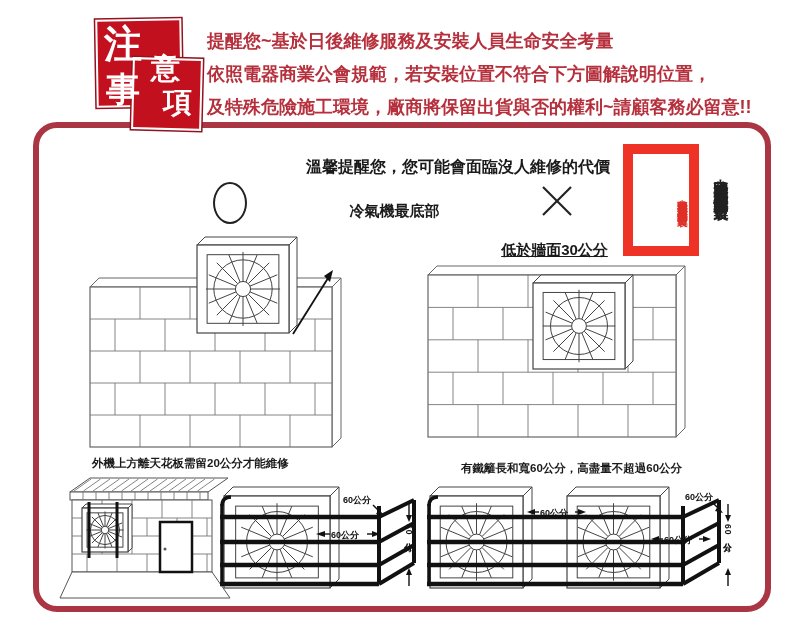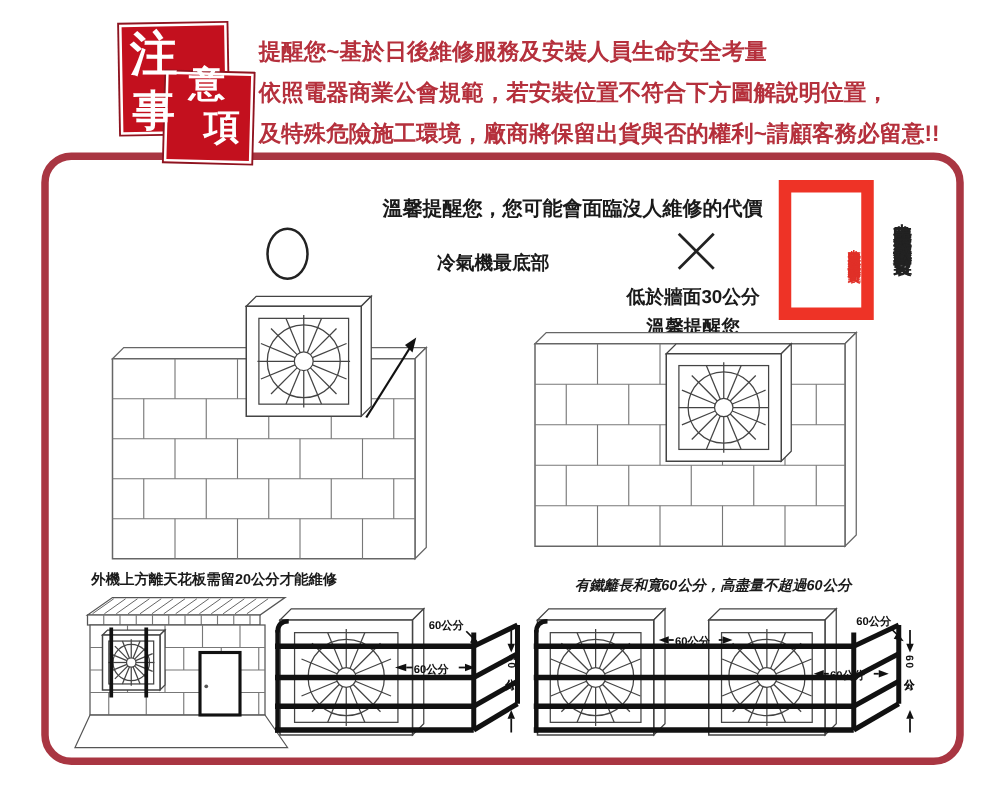--- a/index.html
+++ b/index.html
@@ -14,21 +14,21 @@
   .bchar{position:absolute;color:#fff;font-weight:bold;line-height:1;
          font-family:"Liberation Sans",sans-serif;}
   
   #frame{position:absolute;left:33px;top:122px;width:738px;height:490px;
          border:6px solid #A93642;border-radius:24px;box-sizing:border-box;}
   
   #notice-title{position:absolute;left:240px;top:157px;width:370px;text-align:right;
       font-size:16px;font-weight:bold;color:#1a1a1a;white-space:nowrap;}
   .lblblock{position:absolute;text-align:center;font-size:15px;font-weight:bold;
       color:#1a1a1a;line-height:24px;white-space:nowrap;}
-  .caption{position:absolute;font-size:11.5px;font-weight:bold;color:#1a1a1a;white-space:nowrap;}
+  .caption{position:absolute;font-size:11.5px;font-weight:bold;color:#1a1a1a;white-space:nowrap;margin-left:19px;}
   .vdim{position:absolute;writing-mode:vertical-rl;font-size:8.5px;font-weight:bold;
       color:#111;letter-spacing:1px;line-height:10px;}
   
   #ok-symbol{position:absolute;left:213px;top:182px;width:30px;height:38px;
       border:2.5px solid #222;border-radius:50%;}
   
   #stamp{position:absolute;left:623px;top:144px;width:76px;height:112px;
       background:#EE3326;display:flex;align-items:center;justify-content:center;}
   #stamp-inner{width:56px;height:92px;background:#fff;overflow:hidden;
       writing-mode:vertical-rl;font-size:10.5px;font-weight:bold;color:#E03028;
@@ -64,21 +64,21 @@
   <div id="ok-symbol"></div>
   <svg width="38" height="38" style="left:538px;top:182px;" viewBox="0 0 38 38">
     <line x1="5" y1="5" x2="33" y2="33" stroke="#222" stroke-width="2.2"></line>
     <line x1="33" y1="5" x2="5" y2="33" stroke="#222" stroke-width="2.2"></line>
   </svg>
 
   <div class="lblblock" style="left:288px;top:199px;width:145px;margin-left:34px;">
     <div>冷氣機最底部</div>
   </div>
 
-  <div class="lblblock" style="left:492px;top:226px;width:125px;">
+  <div class="lblblock" style="left:492px;top:238px;width:125px;text-decoration:underline;">
     <div>低於牆面30公分</div>
     <div>溫馨提醒您</div>
   </div>
 
   <svg width="272" height="222" style="left:75px;top:230px;" viewBox="0 0 272 222">
     <polygon points="15,57 24,48 266,48 257,57" fill="#fff" stroke="#666" stroke-width="1"></polygon>
     <polygon points="257,57 266,48 266,208 257,217" fill="#fff" stroke="#666" stroke-width="1"></polygon>
     <rect x="15" y="57" width="242" height="160" fill="#fff" stroke="#666" stroke-width="1.2"></rect>
     <g>
         <line x1="65" y1="57" x2="65" y2="89" stroke="#777" stroke-width="0.9"></line>
@@ -197,21 +197,21 @@
       </g>
   </svg>
 
   <div id="stamp">
     <div id="stamp-inner">中華民國電器商業同業公會全國聯合監製</div>
   </div>
 
   <div id="side-text">中華民國電器商業同業公會全國聯合會監製</div>
 
   <div class="caption" style="left:73px;top:456px;">外機上方離天花板需留20公分才能維修</div>
-  <div class="caption" style="left:460px;top:461px;font-style:italic;">有鐵籬長和寬60公分，高盡量不超過60公分</div>
+  <div class="caption" style="left:442px;top:461px;">有鐵籬長和寬60公分，高盡量不超過60公分</div>
 
   <svg width="178" height="136" style="left:58px;top:474px;" viewBox="0 0 178 136">
     <polygon points="12,18 150,18 170,4 32,4" fill="#fff" stroke="#555" stroke-width="1"></polygon>
     <g>
         <line x1="16" y1="17" x2="33" y2="5" stroke="#666" stroke-width="0.8"></line>
         <line x1="25.5" y1="17" x2="42.5" y2="5" stroke="#666" stroke-width="0.8"></line>
         <line x1="35" y1="17" x2="52" y2="5" stroke="#666" stroke-width="0.8"></line>
         <line x1="44.5" y1="17" x2="61.5" y2="5" stroke="#666" stroke-width="0.8"></line>
         <line x1="54" y1="17" x2="71" y2="5" stroke="#666" stroke-width="0.8"></line>
         <line x1="63.5" y1="17" x2="80.5" y2="5" stroke="#666" stroke-width="0.8"></line>

